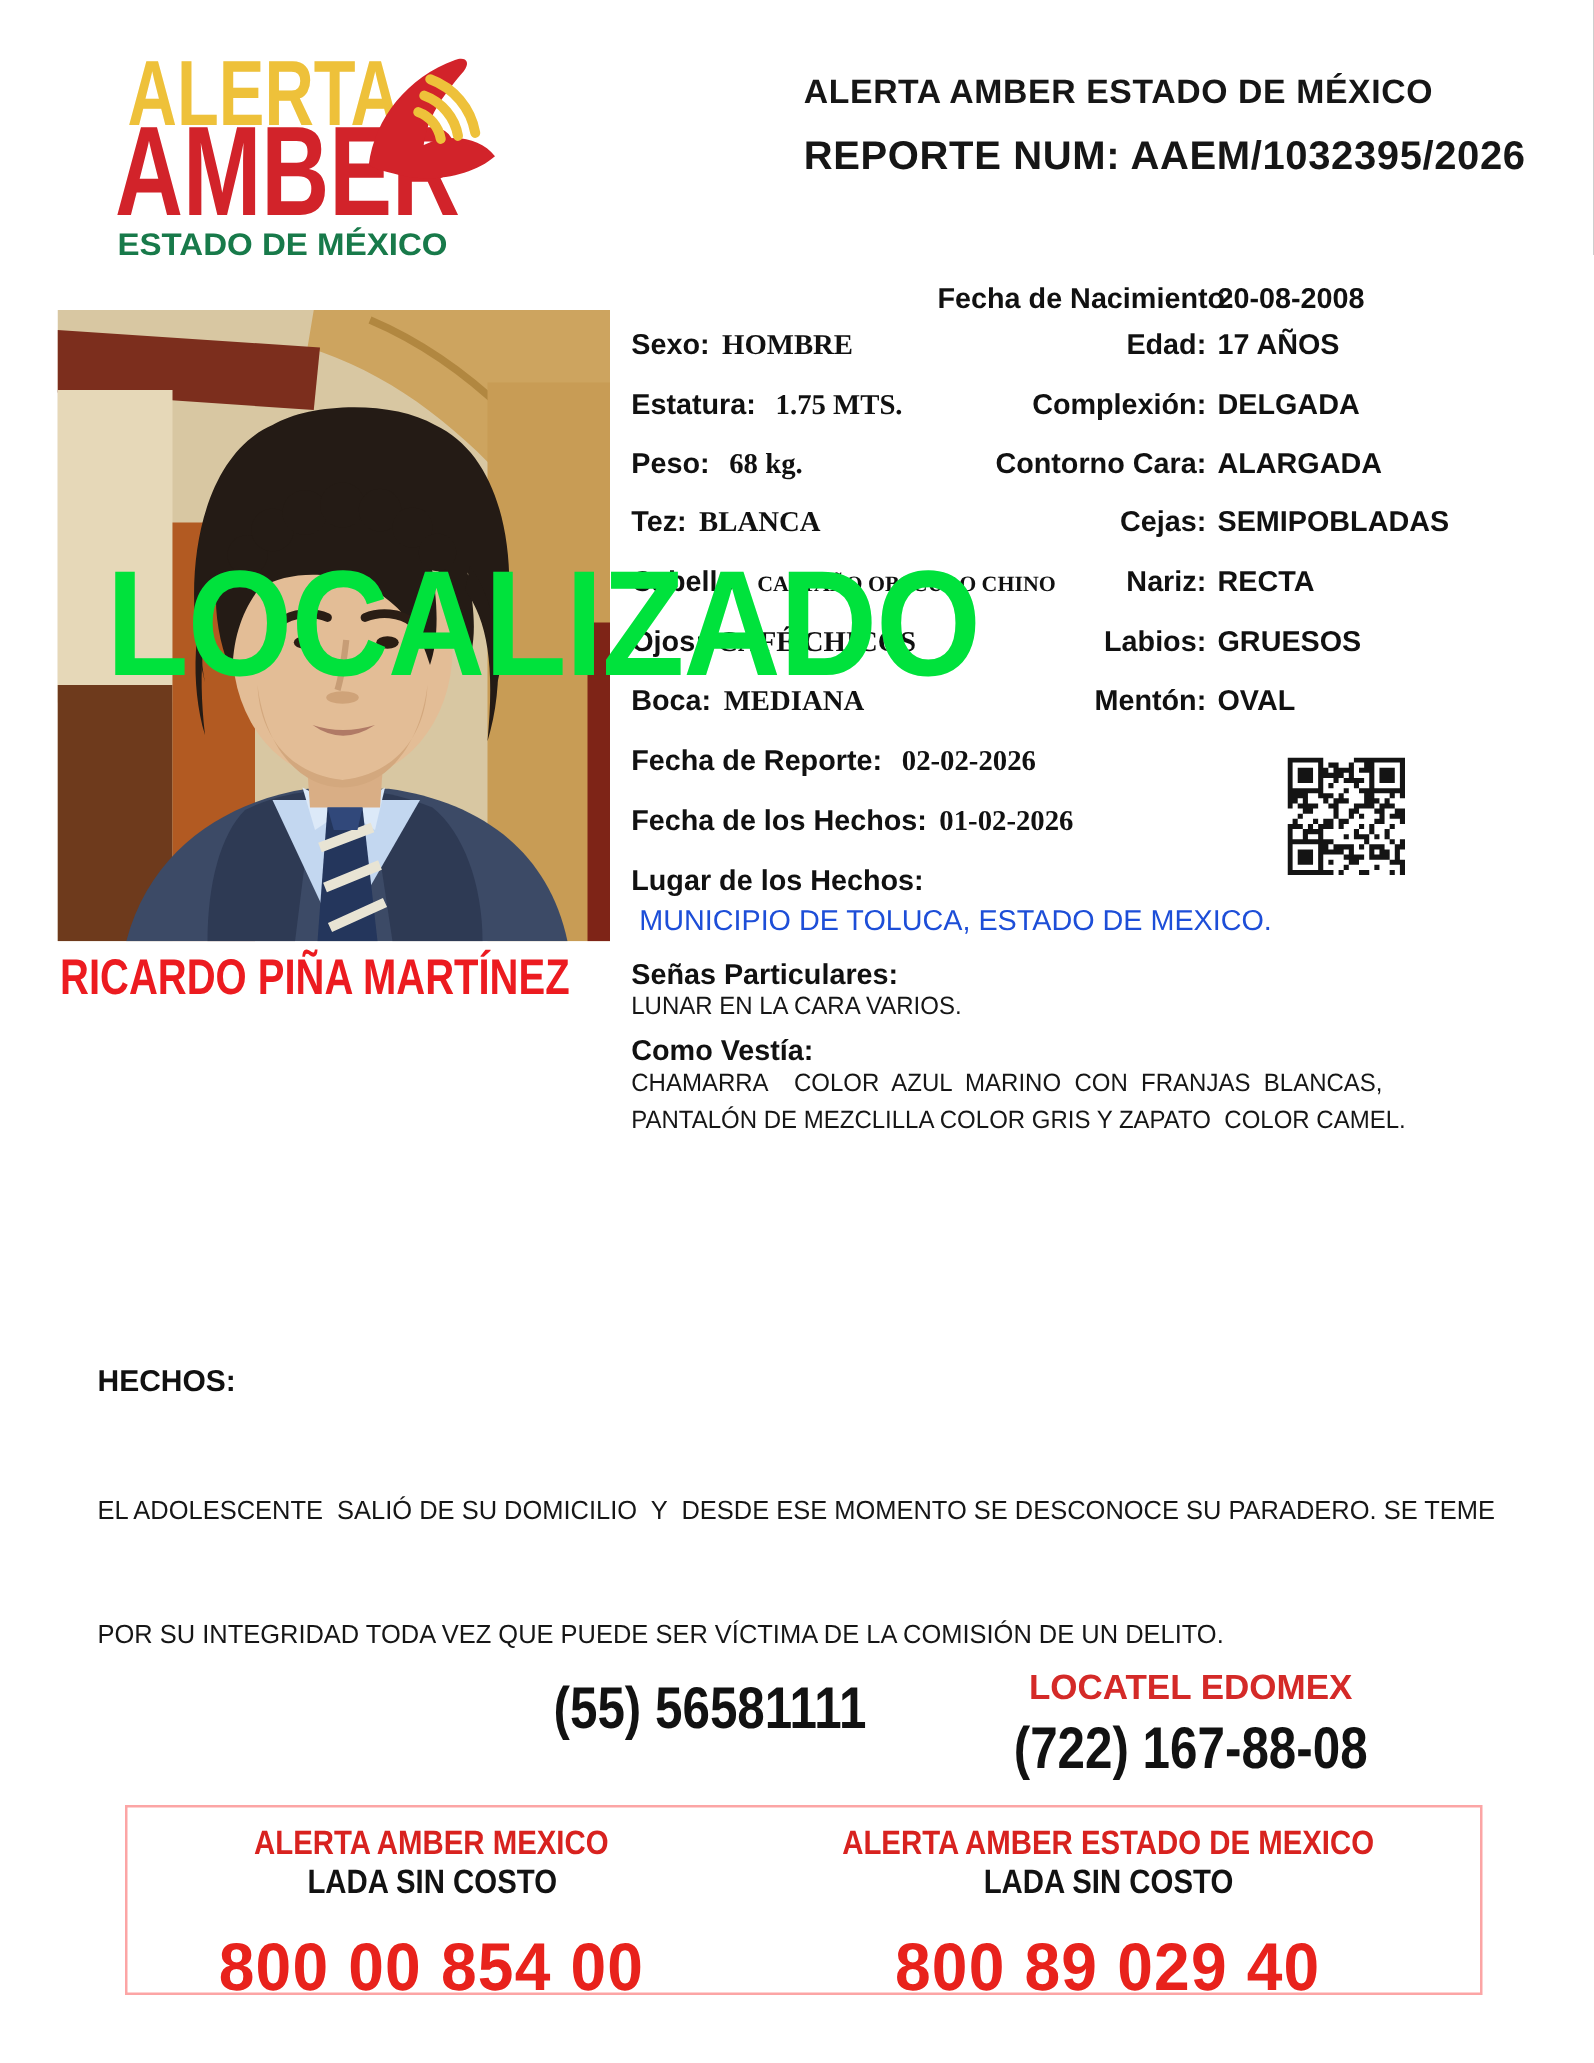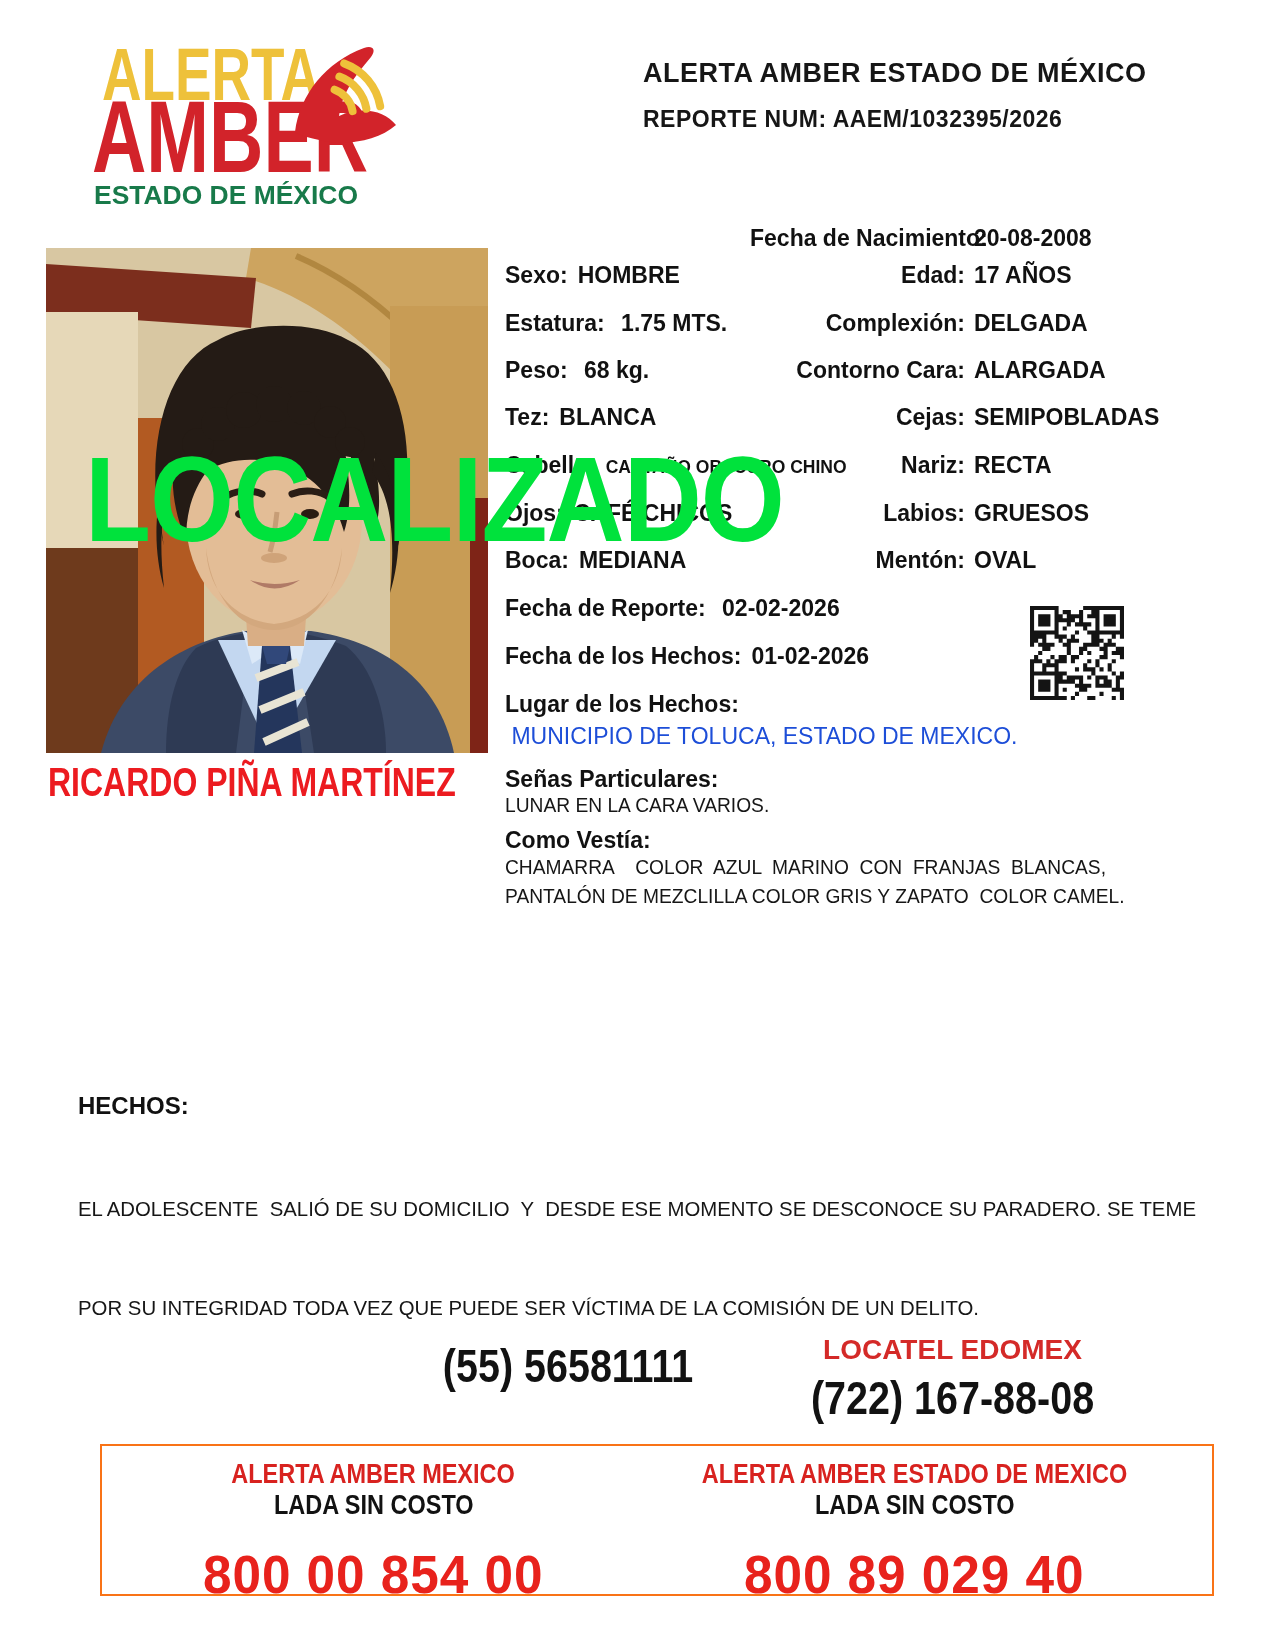--- a/index.html
+++ b/index.html
@@ -6,54 +6,54 @@
   .page{
     position:relative;width:1275px;height:1650px;background:#ffffff;
     font-family:"Liberation Sans", sans-serif;overflow:hidden;margin:0 auto;
   }
   .abs{position:absolute;}
   .b{font-weight:bold;color:#111;}
   
   .logo{left:90px;top:36px;}
   
   .htitle{left:643px;top:58px;font-size:27px;font-weight:bold;color:#161616;letter-spacing:.5px;white-space:pre;}
-  .hreport{left:643px;top:106px;font-size:23px;font-weight:bold;color:#161616;letter-spacing:.5px;white-space:pre;}
+  .hreport{left:643px;top:106px;font-size:32px;font-weight:bold;color:#161616;letter-spacing:.5px;white-space:pre;}
   
   .photo{left:46px;top:248px;width:442px;height:505px;}
   .localizado{
     left:85px;top:439px;font-size:120px;line-height:120px;font-weight:bold;
     color:#00e23c;letter-spacing:-1px;transform:scaleX(.9);transform-origin:left top;
     z-index:9;white-space:pre;
   }
   .name{
     left:48px;top:760px;font-size:40px;font-weight:bold;color:#ec1b20;
     transform:scaleX(.8);transform-origin:left top;white-space:pre;z-index:2;
   }
   
   .frow{position:absolute;left:505px;width:680px;height:30px;font-size:23px;}
   .lpair{position:absolute;left:0;top:0;white-space:pre;}
   .rpair{position:absolute;left:245px;top:0;display:flex;white-space:pre;}
   .rlabel{display:inline-block;width:215px;text-align:right;margin-right:9px;}
-  .val{margin-left:10px;}
+  .val{margin-left:10px;font-family:Liberation Serif, serif;}
   .smallval{font-size:17.5px;}
   .plainline{font-size:23px;color:#1d4ed8;white-space:pre;}
   .subline{font-size:20px;color:#161616;white-space:pre;transform:scaleX(.96);transform-origin:left top;}
   
   .qr{left:1030px;top:606px;}
   
   .hechos-h{left:78px;top:1092px;font-size:24px;font-weight:bold;color:#111;}
   .hechos-body{left:78px;top:1126px;font-size:21px;color:#161616;line-height:33px;
     transform:scaleX(.97);transform-origin:left top;white-space:pre;}
   
   .ecol{position:absolute;text-align:center;}
   .elabel{font-size:28px;font-weight:bold;color:#d42a28;display:block;}
   .enum{font-size:47px;font-weight:bold;color:#121212;display:inline-block;transform:scaleX(.84);transform-origin:center top;margin-top:4px;white-space:pre;}
   .enum.wide{transform:scaleX(1);}
   
-  .fbox{left:100px;top:1444px;width:1082px;height:148px;border:2px solid #f97316;display:flex;padding-left:28px;}
+  .fbox{left:100px;top:1444px;width:1082px;height:148px;border:2px solid #fca5a5;display:flex;}
   .fcol{text-align:center;padding-top:13px;}
   .fcol1{flex:0 0 45%;}
   .fcol2{flex:0 0 55%;}
   .ftitle{font-size:27px;font-weight:bold;color:#d8221f;display:inline-block;transform:scaleX(.87);transform-origin:center top;white-space:pre;}
   .fsub{font-size:27px;font-weight:bold;color:#121212;display:block;margin-top:0;}
   .fsub>span{display:inline-block;transform:scaleX(.87);transform-origin:center top;white-space:pre;}
   .fnum{font-size:54px;font-weight:bold;color:#e8221c;display:block;margin-top:22px;}
   .fnum>span{display:inline-block;transform:scaleX(.95);transform-origin:center top;letter-spacing:1px;white-space:pre;}
 </style>
 </head>

